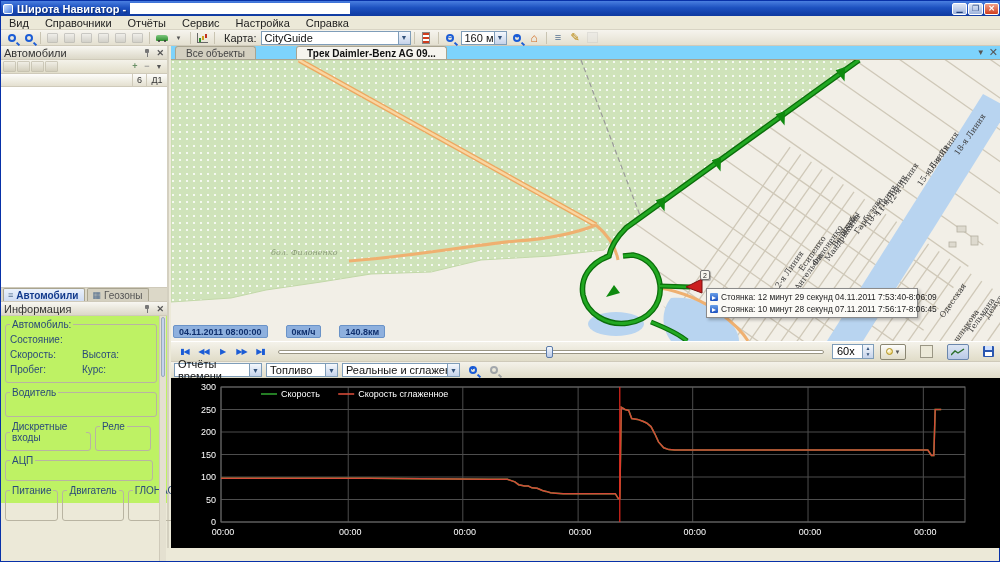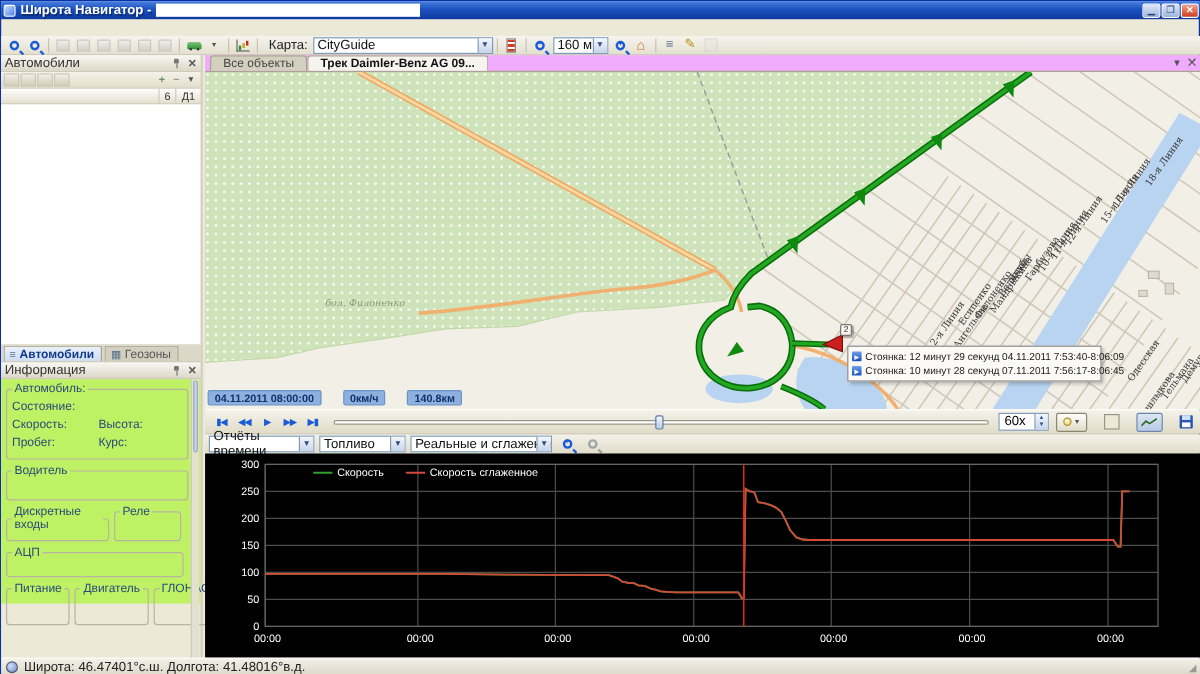--- a/index.html
+++ b/index.html
@@ -81,21 +81,21 @@
   #info-scroll { position:absolute; right:1px; top:0; width:7px; height:245px; background:#e4e0d0; border-left:1px solid #cfcaba; }
   #info-scroll .thumb { margin:1px; height:60px; background:linear-gradient(to right,#f4f8fd,#bcd; ); background:#c6d3ea; border:1px solid #9ab; border-radius:2px; }
 
   
   #statusbar { left:0; top:547px; width:1000px; height:15px; background:linear-gradient(#f2f0e8,#dcd8c8); border-top:1px solid #fff; display:flex; align-items:center; padding:0 4px; color:#222; }
   .globe-ic { width:10px; height:10px; border:1px solid #557; border-radius:50%; position:relative; margin-right:5px; background:radial-gradient(circle at 35% 35%,#cfe0ff,#6a8ac0); }
   #statusbar .grip { margin-left:auto; color:#999; font-size:8px; }
 
   
   #main { left:170px; top:45px; width:830px; height:502px; }
-  #maptabs { position:absolute; left:0; top:0; width:830px; height:14px; background:#f0abfc; border-bottom:1px solid #a9a490; display:flex; align-items:flex-end; padding-left:4px; }
+  #maptabs { position:absolute; left:0; top:0; width:830px; height:14px; background:#7dd3fc; border-bottom:1px solid #a9a490; display:flex; align-items:flex-end; padding-left:4px;gap:40px; }
   .mtab { height:13px; padding:0 10px; border:1px solid #a9a490; border-bottom:none; border-radius:3px 3px 0 0; background:#d4d0c0; color:#444; font-size:10px; display:flex; align-items:center; }
   .mtab.active { background:#f6f4ee; font-weight:bold; color:#111; }
   #maptabs .tright { margin-left:auto; display:flex; align-items:center; padding-right:3px; gap:4px; color:#555; }
   #maptabs .tright .sm { font-size:8px; }
 
   
   #map { position:absolute; left:0; top:14px; width:830px; height:281px; background:#f2efe7; overflow:hidden; }
   #map svg { position:absolute; left:0; top:0; }
   .street { position:absolute; font-family:"DejaVu Serif",serif; font-size:8px; color:#3a3a3a; white-space:nowrap; transform:rotate(-55deg); transform-origin:center; }
   #area-label { position:absolute; left:100px; top:188px; font-family:"DejaVu Serif",serif; font-style:italic; font-size:8px; color:#8a9a78; }
@@ -142,20 +142,28 @@
   <div id="titlebar" class="abs">
     <div class="app-icon"></div>
     <div class="title-text">Широта Навигатор -</div>
     <div class="redacted"></div>
     <div class="spacer"></div>
     <div class="winbtn">▁</div>
     <div class="winbtn">❐</div>
     <div class="winbtn close">✕</div>
   </div>
 
+  <div id="menubar" class="abs">
+    <span>Вид</span>
+    <span>Справочники</span>
+    <span>Отчёты</span>
+    <span>Сервис</span>
+    <span>Настройка</span>
+    <span>Справка</span>
+  </div>
 
   <div id="toolbar" class="abs">
     <div class="tbtn">
         <span class="mag"></span>
       </div>
     <div class="tbtn">
         <span class="mag"></span>
       </div>
     <div class="tsep"></div>
     <div class="tbtn dis">
@@ -570,18 +578,13 @@
           <polyline points="50.0,100.3 198.8,100.3 250.9,100.8 317.8,101.3 336.4,101.3 343.9,103.9 347.6,106.7 353.6,108.0 357.3,108.0 361.0,109.8 366.2,110.3 371.4,112.5 375.1,113.4 379.6,114.8 384.8,115.2 392.2,115.7 444.3,115.7 447.3,120.6 448.8,120.6 450.3,29.3 454.0,31.5 457.7,32.4 460.7,40.5 466.6,41.4 471.8,43.2 475.6,45.0 480.0,48.6 483.8,55.8 487.5,63.9 492.7,69.8 497.9,71.6 503.8,72.0 756.8,72.0 760.5,77.4 762.8,77.4 764.2,31.5 770.2,31.5" fill="none" stroke="#d44a38" stroke-width="1.5"></polyline>
           <line x1="448.78400000000005" y1="9" x2="448.78400000000005" y2="144" stroke="#e8281e" stroke-width="1.2"></line>
           <line x1="90" y1="16" x2="106" y2="16" stroke="#2f9e2f" stroke-width="1.6"></line>
           <text x="110" y="19" fill="#fff" font-size="9" font-family="Liberation Sans,sans-serif">Скорость</text>
           <line x1="167.2" y1="16" x2="183.2" y2="16" stroke="#d44a38" stroke-width="1.6"></line>
           <text x="187.2" y="19" fill="#fff" font-size="9" font-family="Liberation Sans,sans-serif">Скорость сглаженное</text>
         </svg>
     </div>
   </div>
 
-  <div id="statusbar" class="abs">
-    <span class="globe-ic"></span>
-    <span>Широта: 46.47401°с.ш. Долгота: 41.48016°в.д.</span>
-    <span class="grip">◢</span>
-  </div>
 </div>
 
 </body></html>

